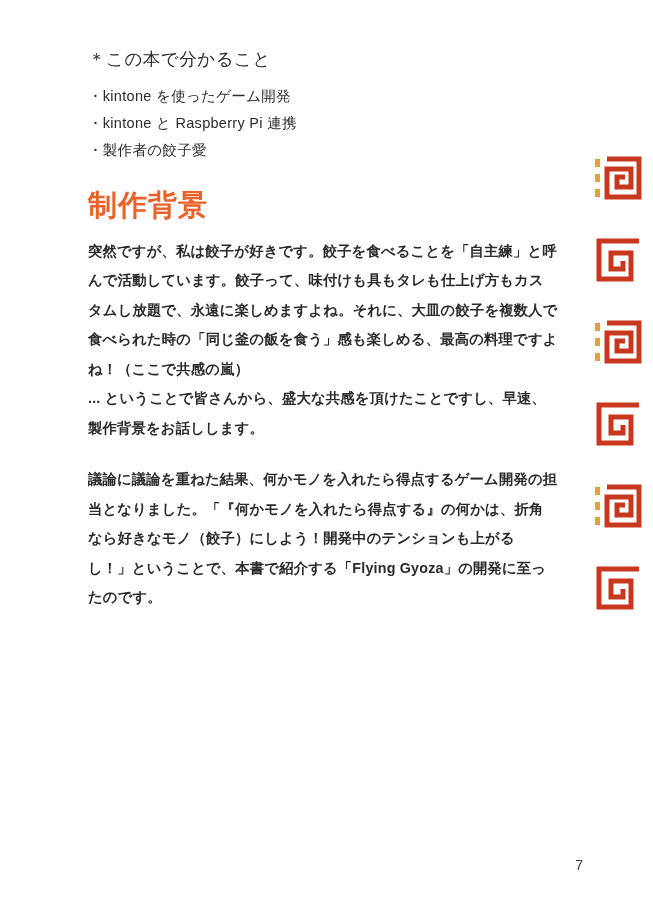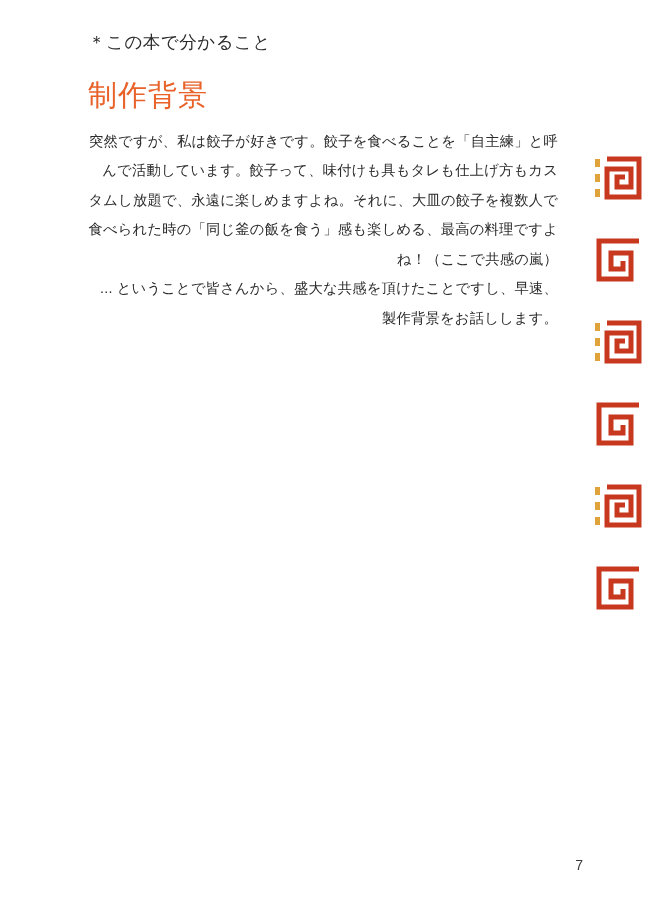--- a/index.html
+++ b/index.html
@@ -17,21 +17,21 @@
   }
 
   .page {
     position: absolute;
     inset: 0;
   }
 
   .content {
     position: absolute;
     left: 88px;
-    top: 30px;
+    top: 47px;
     width: 470px;
   }
 
   .summary-heading {
     font-size: 17.5px;
     letter-spacing: 0.5px;
     color: #2b2b2b;
     margin: 0 0 12px 0;
     font-weight: normal;
   }
@@ -44,33 +44,34 @@
   .bullet-list li {
     font-size: 14.5px;
     line-height: 27px;
     letter-spacing: 0.3px;
     color: #2b2b2b;
   }
 
   .section-title {
     font-size: 29px;
     color: #e8622a;
-    font-weight: normal;
+    font-weight: bold;
     letter-spacing: 1px;
     margin: 24px 0 14px 0;
     line-height: 1.2;
   }
 
   .body-par {
     font-size: 14.3px;
     line-height: 29.5px;
     letter-spacing: 0.2px;
     color: #2b2b2b;
     margin: 0 0 22px 0;
-    text-align: right;
+    text-align: left;
+    font-weight: bold;
   }
   .body-par.tight {
     margin-bottom: 0;
   }
 
   .link {
     color: #3a6fd8;
     text-decoration: underline;
     word-break: break-all;
   }
@@ -103,29 +104,35 @@
 </style>
 </head>
 <body>
 
 <div class="page">
 
   <div class="content">
 
     <h2 class="summary-heading">＊この本で分かること</h2>
 
+    <ul class="bullet-list">
+      <li>・kintone を使ったゲーム開発</li>
+      <li>・kintone と Raspberry Pi 連携</li>
+      <li>・製作者の餃子愛</li>
+    </ul>
 
     <h1 class="section-title">制作背景</h1>
 
     <p class="body-par tight">突然ですが、私は餃子が好きです。餃子を食べることを「自主練」と呼んで活動しています。餃子って、味付けも具もタレも仕上げ方もカスタムし放題で、永遠に楽しめますよね。それに、大皿の餃子を複数人で食べられた時の「同じ釜の飯を食う」感も楽しめる、最高の料理ですよね！（ここで共感の嵐）</p>
 
     <p class="body-par">... ということで皆さんから、盛大な共感を頂けたことですし、早速、製作背景をお話しします。</p>
 
 
 
+    <p class="body-par">議論に議論を重ねた結果、何かモノを入れたら得点するゲーム開発の担当となりました。「『何かモノを入れたら得点する』の何かは、折角なら好きなモノ（餃子）にしよう！開発中のテンションも上がるし！」ということで、本書で紹介する「Flying Gyoza」の開発に至ったのです。</p>
 
   </div>
 
   <div class="deco-column">
 
     <div class="deco">
       <svg width="52" height="46" viewBox="0 0 52 46">
         <g fill="none" stroke="#c8381f" stroke-width="5">
           <path d="M14 4 H46 V42 H14 V14 H38 V32 H24 V22 H32"></path>
         </g>

